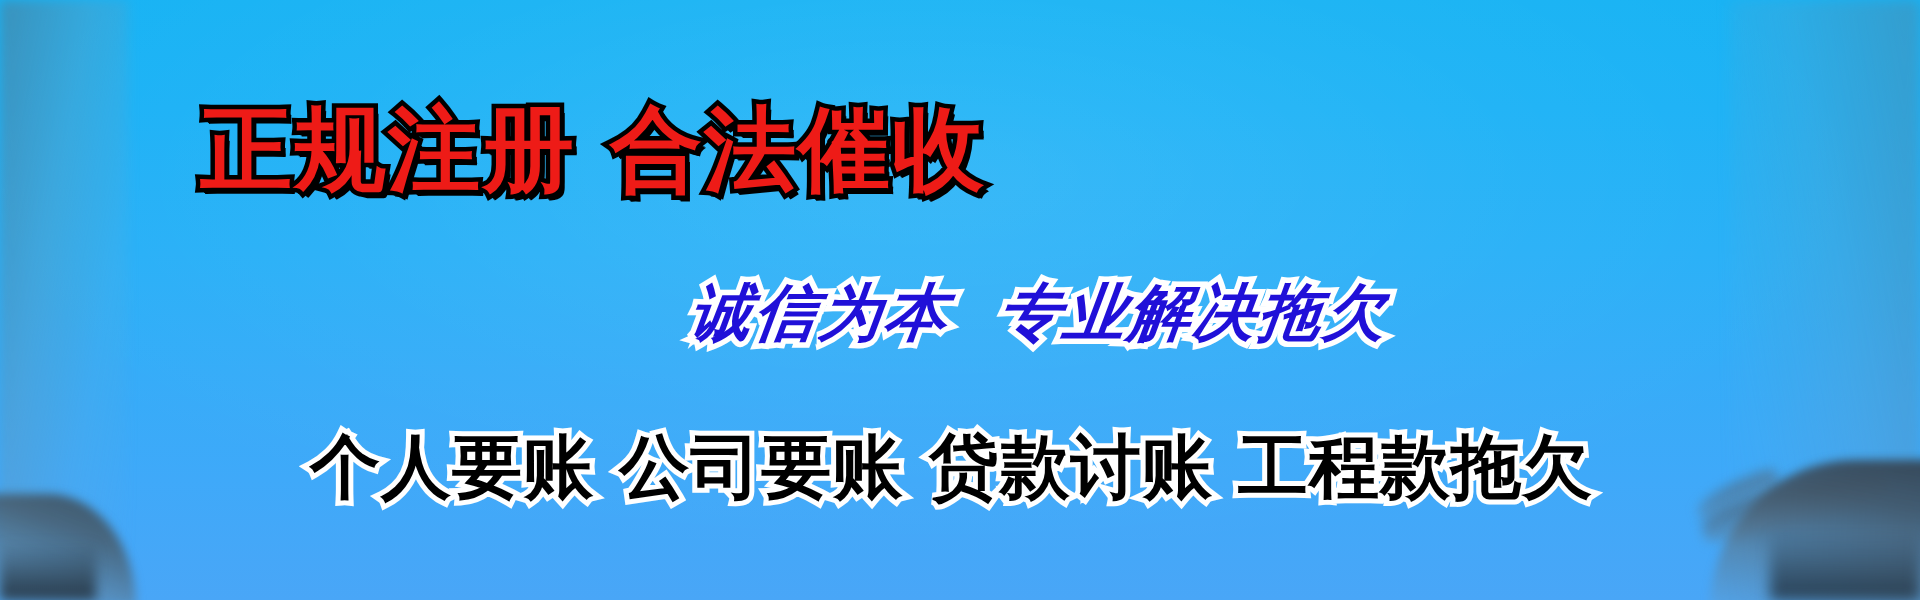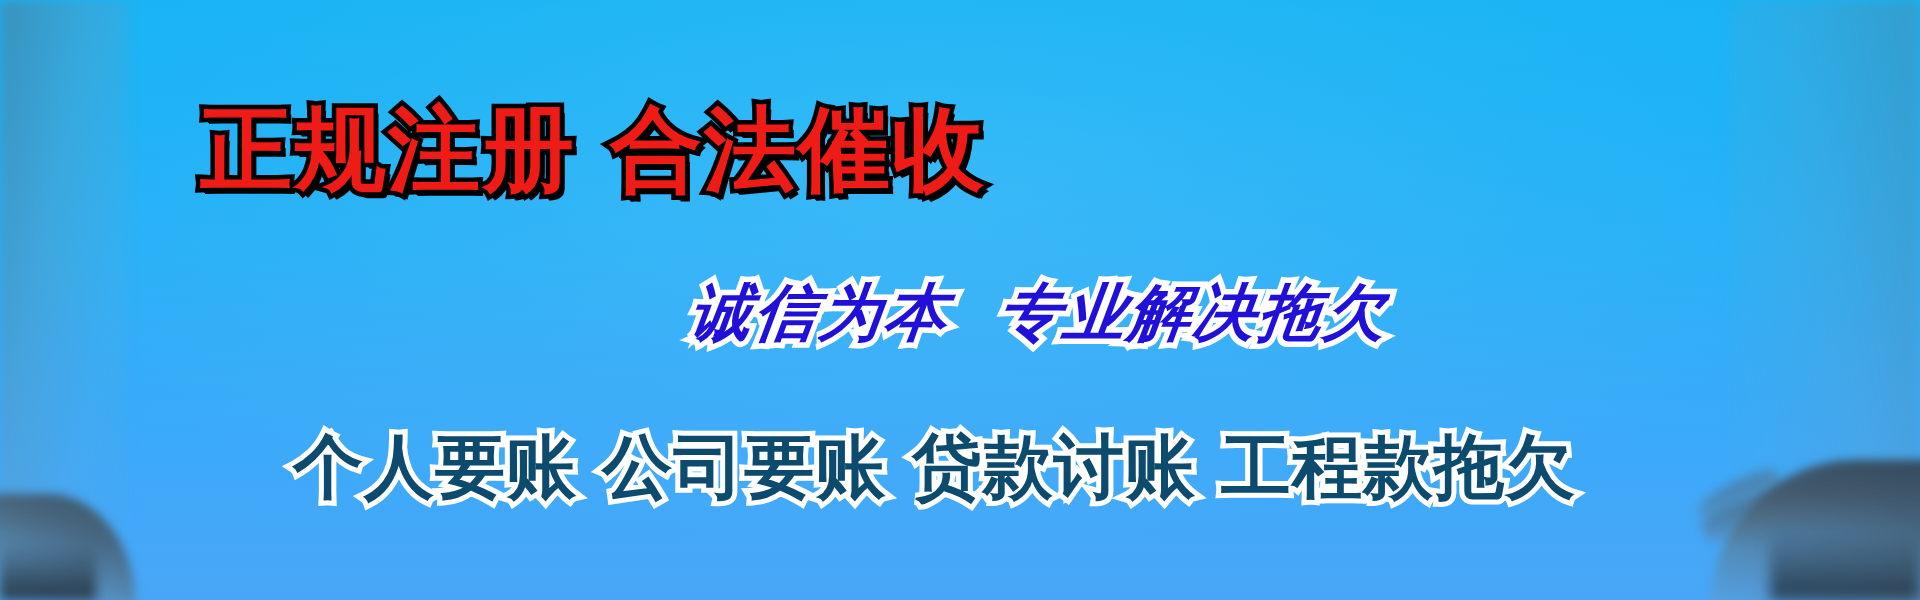--- a/index.html
+++ b/index.html
@@ -189,27 +189,27 @@
     color: #2010d8;
     white-space: pre;
     -webkit-text-stroke: 11px #ffffff;
     paint-order: stroke fill;
     transform: skewX(-7deg);
   }
 
   
   .services {
     position: absolute;
-    left: 293px;
+    left: 310px;
     top: 432px;
     font-size: 70px;
     font-weight: 700;
     line-height: 1.0;
     letter-spacing: 1px;
-    color: #0c4a6e;
+    color: #000000;
     white-space: pre;
     -webkit-text-stroke: 10px #ffffff;
     paint-order: stroke fill;
   }
 </style>
 </head>
 <body>
 
 <div id="banner">
 

